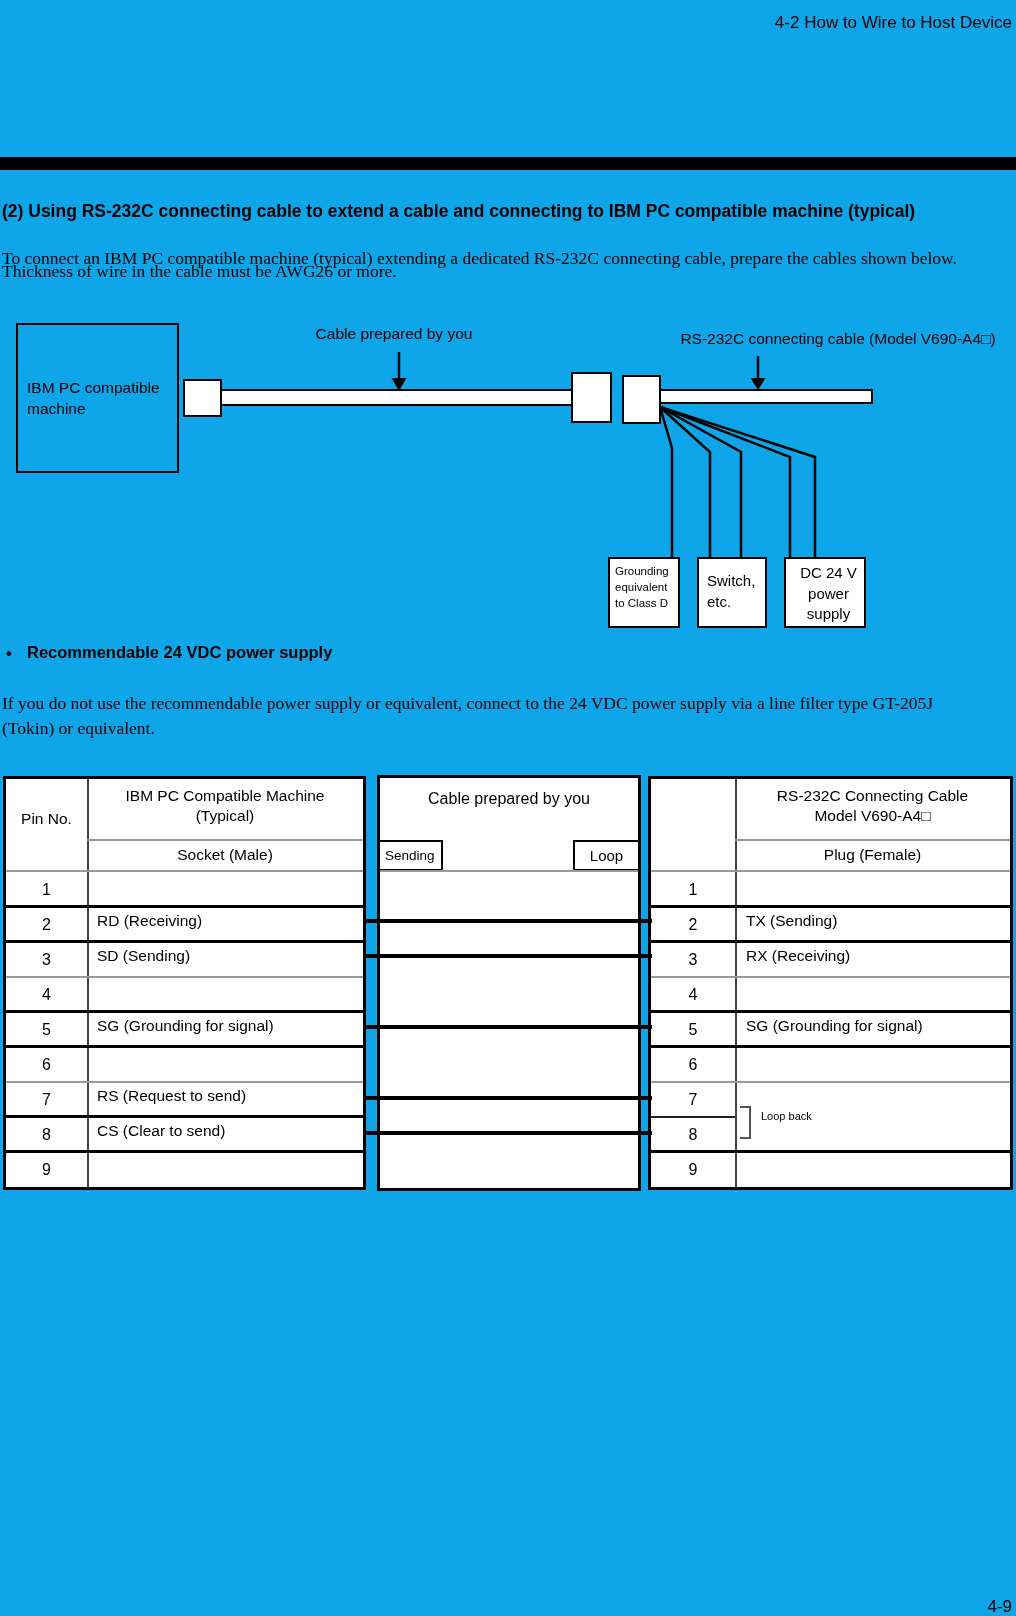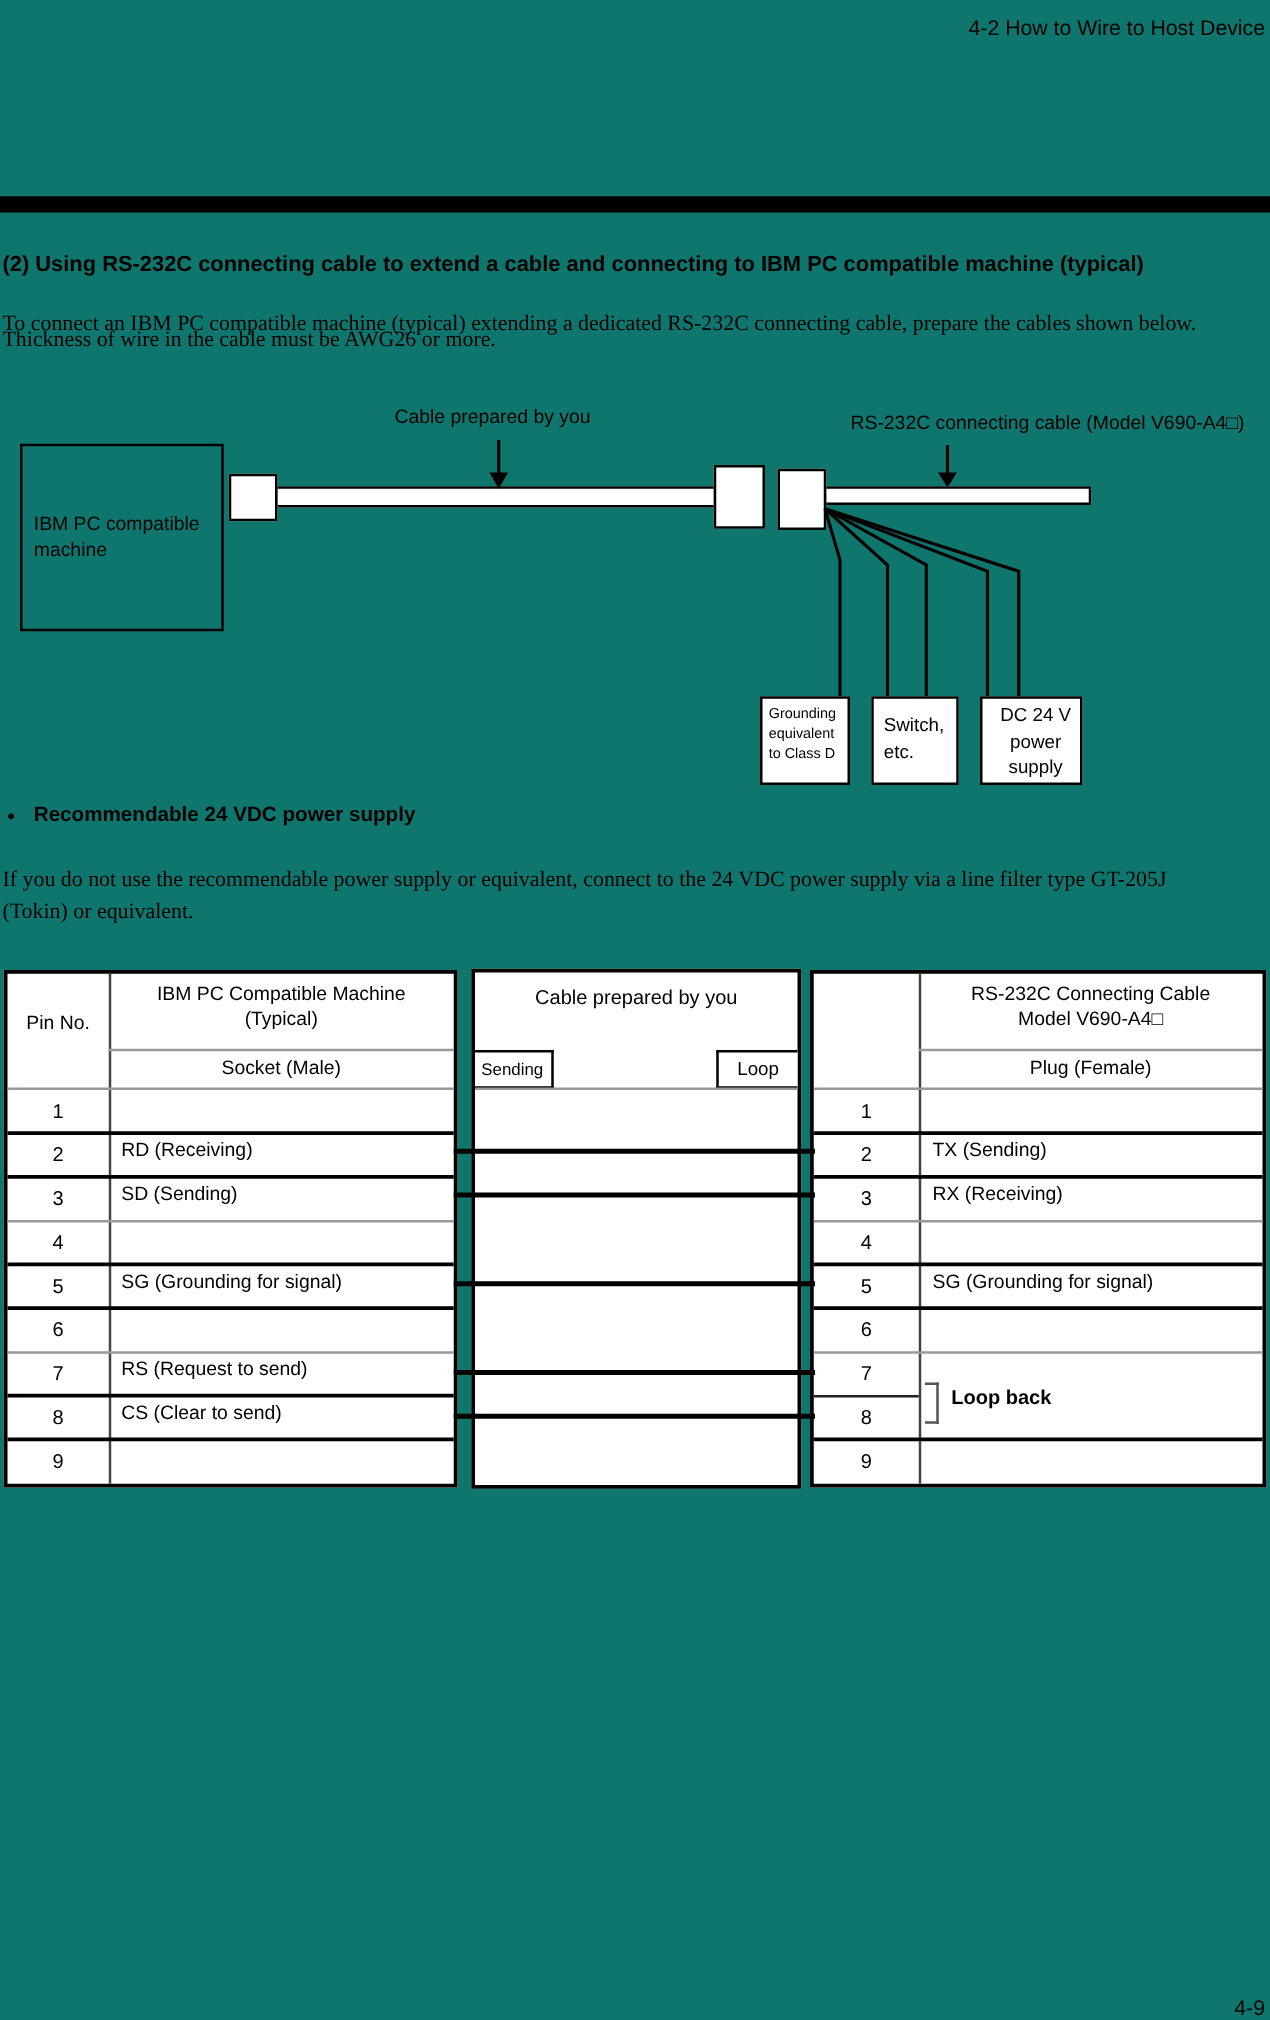--- a/index.html
+++ b/index.html
@@ -1,31 +1,31 @@
 <!DOCTYPE html>
 <html><head>
 <meta charset="utf-8">
 <style>
   html,body { margin:0; padding:0; background:#fff; }
-  .page { position:relative; width:1016px; height:1616px; background:#0f766e;
+  .page { position:relative; width:1016px; height:1616px; background:#0ea5e9;
           font-family:"Liberation Sans", sans-serif; color:#000; overflow:hidden; }
   .abs { position:absolute; }
   .serif { font-family:"Liberation Serif", serif; font-size:17.5px; white-space:nowrap; }
 
   
   .running-header { left:516px; top:13px; width:496px; text-align:right; font-size:17px; }
   .black-bar { left:0; top:157px; width:1016px; height:13px; background:#000; }
   .sec-heading { left:2px; top:201px; width:1014px; font-size:17.5px; font-weight:bold; white-space:nowrap; }
   .intro1 { left:2px; top:236px;margin-top:12px; }
   .intro2 { left:2px; top:261px; }
 
   
   .ibm-box { left:16px; top:323px; width:163px; height:150px; border:2.5px solid #000;
              box-sizing:border-box; display:flex; flex-direction:column; justify-content:center;
-             padding-left:9px; font-size:15.5px; line-height:21px;margin-top:32px; }
+             padding-left:9px; font-size:15.5px; line-height:21px; }
   .conn-a { left:183px; top:379px; width:39px; height:38px; border:2px solid #000; background:#fff; box-sizing:border-box; z-index:2; }
   .cable1 { left:220px; top:389px; width:353px; height:17px; border:2px solid #000; background:#fff; box-sizing:border-box; z-index:1; }
   .conn-f { left:571px; top:372px; width:41px; height:51px; border:2.5px solid #000; background:#fff; box-sizing:border-box; z-index:2; }
   .conn-m { left:622px; top:375px; width:39px; height:49px; border:2.5px solid #000; background:#fff; box-sizing:border-box; z-index:2; }
   .cable2 { left:659px; top:389px; width:214px; height:15px; border:2px solid #000; background:#fff; box-sizing:border-box; z-index:1; }
   .cable1-label { left:289px; top:325px; width:210px; text-align:center; font-size:15.5px; }
   .cable2-label { left:662px; top:330px; width:352px; text-align:center; font-size:15.5px; white-space:nowrap; }
   .diagram-svg { left:0; top:300px; z-index:3; pointer-events:none; }
   .ground-box { left:608px; top:557px; width:72px; height:71px; border:2px solid #000;
                 box-sizing:border-box; background:#fff; z-index:4; font-size:11.5px; line-height:16px; padding:4px 0 0 5px; }
@@ -55,21 +55,21 @@
   .hdrc { position:absolute; text-align:center; font-size:15.5px; line-height:20px; white-space:nowrap; }
   .y0{top:93px}.y1{top:128px}.y2{top:163px}.y3{top:198px}.y4{top:233px}
   .y5{top:268px}.y6{top:303px}.y7{top:338px}.y8{top:373px}.t1{top:132px}.t2{top:167px}.t4{top:237px}.t6{top:307px}.t7{top:342px}
 
   .fem-box { position:absolute; left:0; top:62px; width:63px; height:31px; box-sizing:border-box;
              border:2px solid #000; border-left:none; font-size:13.5px; line-height:27px; padding-left:5px; background:#fff; }
   .male-box { position:absolute; left:193px; top:62px; width:65px; height:31px; box-sizing:border-box;
               border:2px solid #000; border-right:none; font-size:15px; line-height:27px; text-align:center; background:#fff; }
   .loop-bracket { position:absolute; left:89px; top:327px; width:11px; height:33px; box-sizing:border-box;
                   border-top:2px solid #555; border-right:2px solid #555; border-bottom:2px solid #555; }
-  .loop-label { position:absolute; left:110px; top:331px; font-size:16px; white-space:nowrap;font-weight:bold; }
+  .loop-label { position:absolute; left:110px; top:331px; font-size:11px; white-space:nowrap; }
 
   .wire { position:absolute; left:363px; width:289px; height:4px; background:#000; z-index:6; }
   .w2{top:919px}.w3{top:954px}.w5{top:1025px}.w7{top:1096px}.w8{top:1131px}
 
   .footer { left:850px; top:1597px; width:162px; text-align:right; font-size:17px; }
 </style>
 </head>
 <body>
 
 <div class="page">

